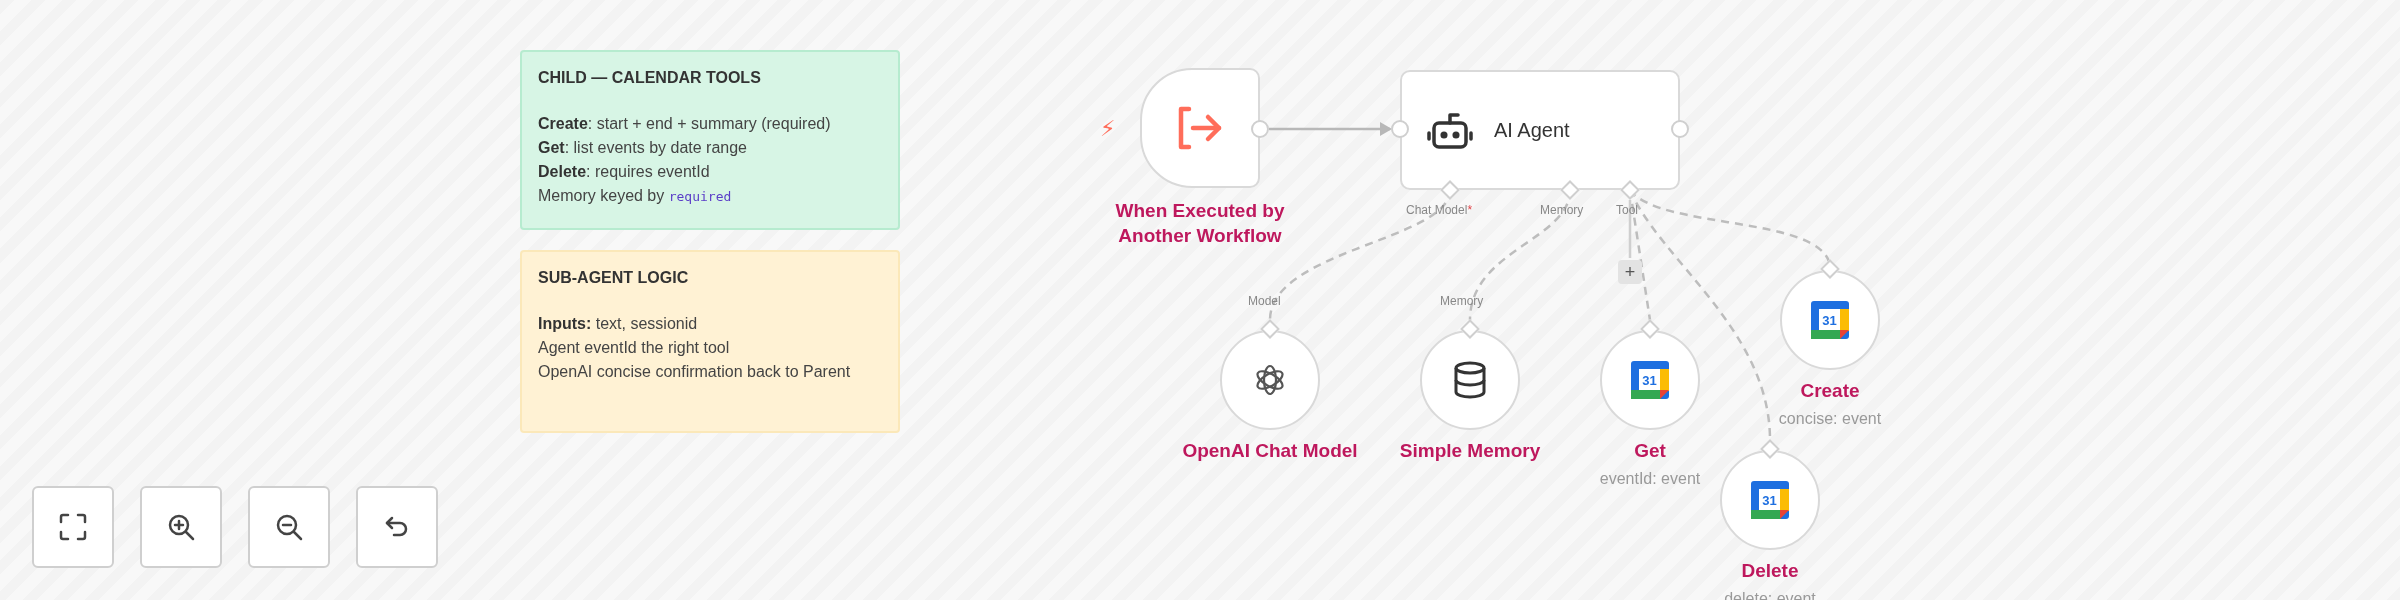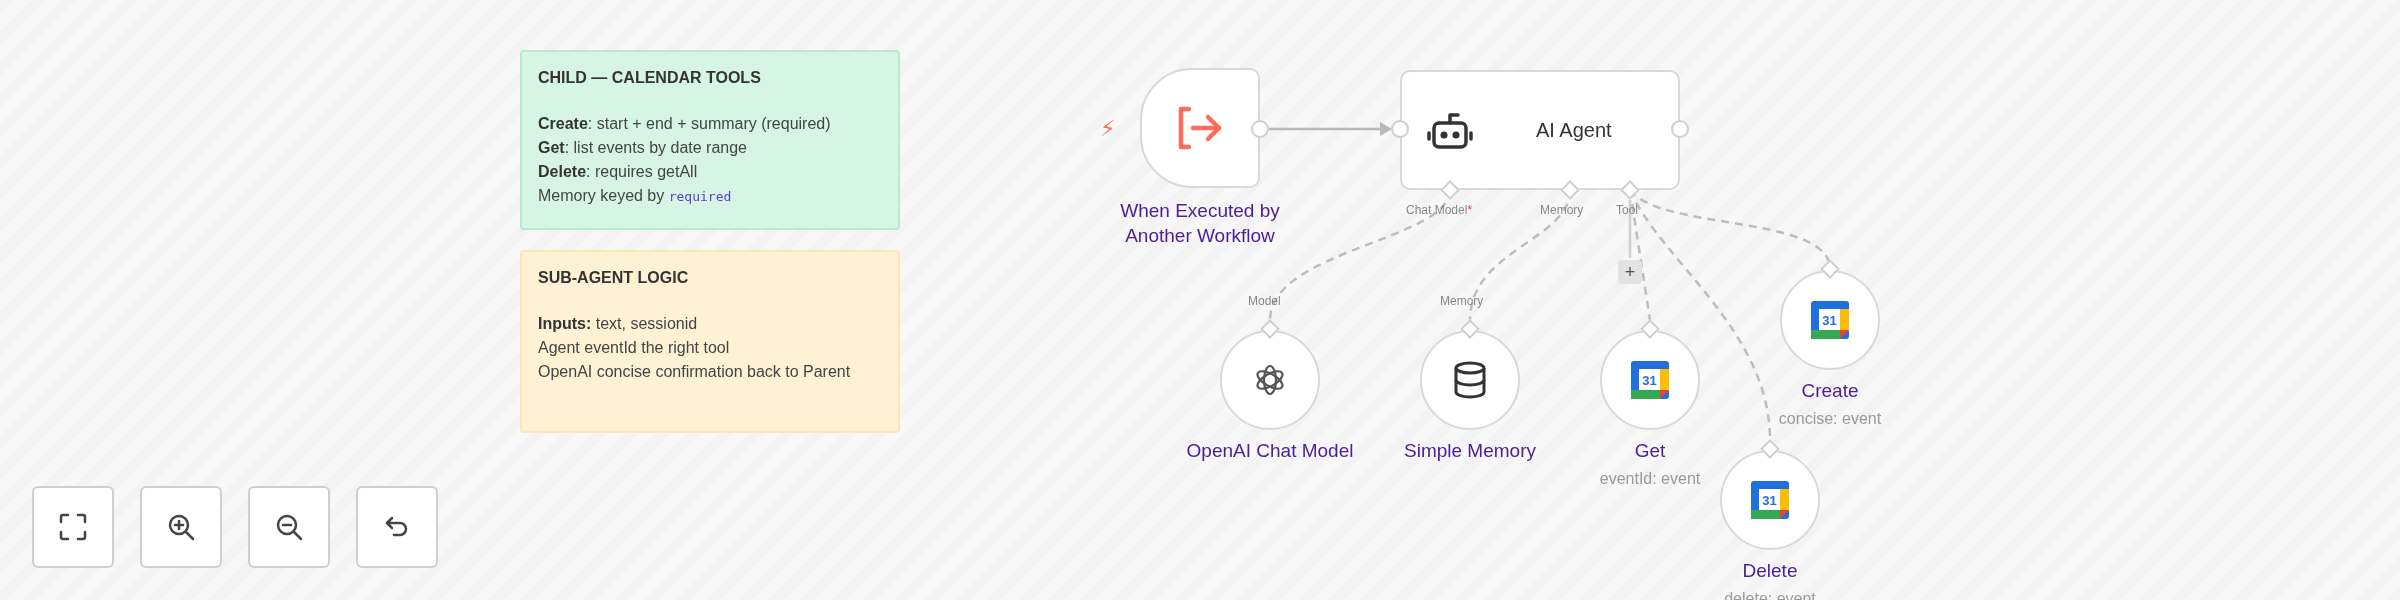--- a/index.html
+++ b/index.html
@@ -17,28 +17,28 @@
   .sticky.green { left: 520px; top: 50px; width: 380px; height: 180px; background: #d7f5e5; border: 2px solid #b6ebcf; }
   .sticky.yellow { left: 520px; top: 250px; width: 380px; height: 183px; background: #fff2d4; border: 2px solid #fbe8b9; }
   .sticky .title { font-weight: bold; font-size: 16px; color: #333; margin-bottom: 22px; }
   .sticky .line { display: block; }
   .sticky b { color: #333; }
   .sticky code { font-family: "DejaVu Sans Mono", monospace; font-size: 13px; color: #5a3dc8; }
 
   
   .node { position: absolute; background: #fff; border: 2px solid #d9d9d9; box-sizing: border-box; display: flex; align-items: center; justify-content: center; }
   .trigger-node { left: 1140px; top: 68px; width: 120px; height: 120px; border-radius: 52px 10px 10px 52px; }
-  .agent-node { left: 1400px; top: 70px; width: 280px; height: 120px; border-radius: 10px; justify-content: flex-start; padding-left: 24px; gap: 42px; }
+  .agent-node { left: 1400px; top: 70px; width: 280px; height: 120px; border-radius: 10px; justify-content: flex-start; padding-left: 24px; }
   .agent-node .label { font-size: 20px; color: #333; margin-left: 20px; }
   .circle-node { width: 100px; height: 100px; border-radius: 50%; }
 
   .port-circle { position: absolute; width: 18px; height: 18px; border-radius: 50%; background: #fff; border: 2px solid #cfcfcf; box-sizing: border-box; }
   .port-diamond { position: absolute; width: 14px; height: 14px; background: #fff; border: 2px solid #cfcfcf; transform: rotate(45deg); box-sizing: border-box; }
 
-  .node-title { position: absolute; font-size: 19px; color: #4c1d95; text-align: center; font-weight: normal; line-height: 25px; }
+  .node-title { position: absolute; font-size: 19px; color: #be185d; text-align: center; font-weight: bold; line-height: 25px; }
   .node-sub { position: absolute; font-size: 16px; color: #999; text-align: center; }
   .port-label { position: absolute; font-size: 12px; color: #888; }
   .port-label .req { color: #e0454a; }
 
   .bolt { position: absolute; left: 1100px; top: 116px; color: #ff6d5a; font-size: 22px; }
 
   .plus-btn { position: absolute; left: 1618px; top: 260px; width: 24px; height: 24px; border-radius: 4px; background: #e3e3e3; color: #555; font-size: 18px; display: flex; align-items: center; justify-content: center; }
 
   
   .ctrl { position: absolute; top: 486px; width: 82px; height: 82px; background: #fff; border: 2px solid #cfcfcf; border-radius: 6px; box-sizing: border-box; display: flex; align-items: center; justify-content: center; }
@@ -58,21 +58,21 @@
       <path d="M1630,190 C1660,230 1820,215 1830,265"></path>
       <path d="M1630,190 C1660,260 1770,330 1770,440"></path>
     </g>
     <line x1="1630" y1="200" x2="1630" y2="258" stroke="#cfcfcf" stroke-width="2.5"></line>
   </svg>
 
   <div class="sticky green">
     <div class="title">CHILD — CALENDAR TOOLS</div>
     <span class="line"><b>Create</b><span>: start + end + summary (required)</span></span>
     <span class="line"><b>Get</b><span>: list events by date range</span></span>
-    <span class="line"><b>Delete</b><span>: requires getAll</span></span>
+    <span class="line"><b>Delete</b><span>: requires eventId</span></span>
     <span class="line"><span>Memory keyed by </span><code>required</code></span>
   </div>
 
   <div class="sticky yellow">
     <div class="title">SUB-AGENT LOGIC</div>
     <span class="line"><b>Inputs:</b><span> text, sessionid</span></span>
     <span class="line">Agent eventId the right tool</span>
     <span class="line" style="width:320px">OpenAI concise confirmation back to Parent</span>
   </div>
 

